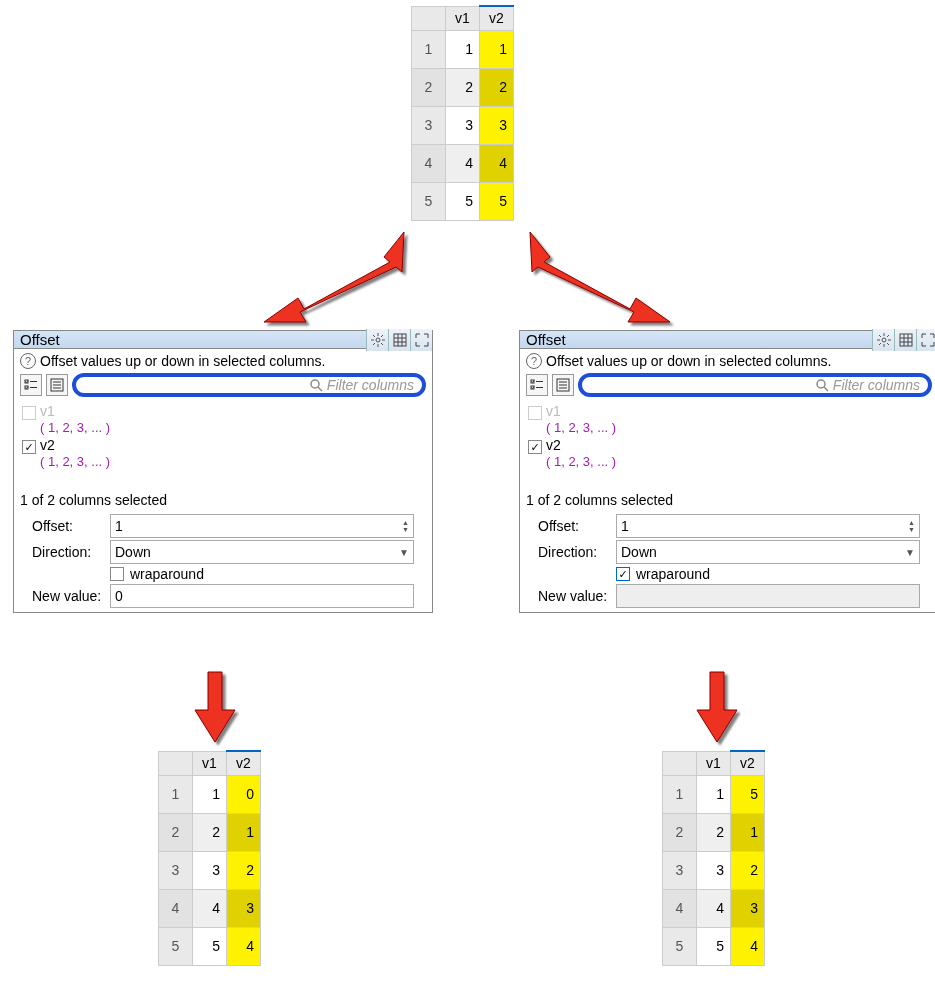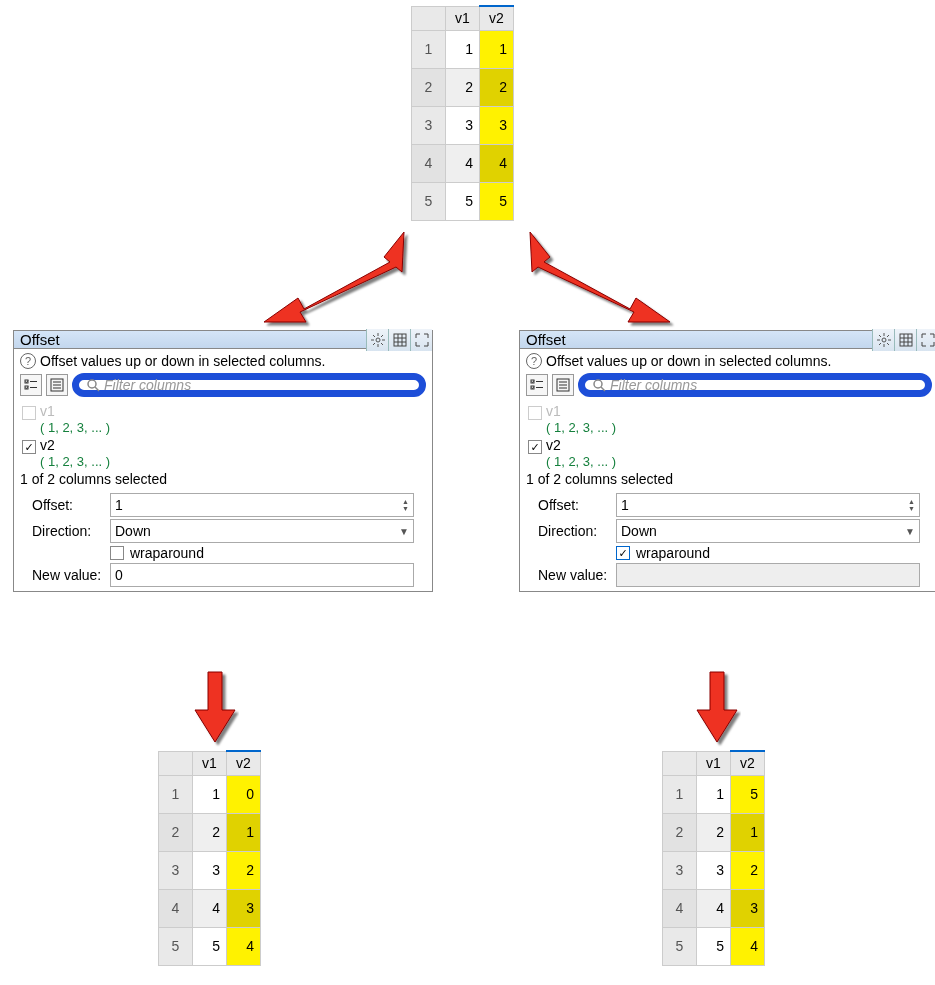--- a/index.html
+++ b/index.html
@@ -73,31 +73,31 @@
     font-size: 11px; color:#666;
   }
   .filter-row { display:flex; align-items:center; gap:4px; margin-bottom:4px;}
   .mini-btn {
     width:22px; height:22px; border:1px solid #999; background:#f6f6f6;
     display:inline-flex; align-items:center; justify-content:center;
     font-size:11px;
   }
   .filter-input {
     flex:1; display:flex; align-items:center; gap:4px;
-    border:7px solid #1d4ed8; border-radius:12px; height:24px; padding:0 8px;
-    color: var(--text-muted); font-style: italic;
+    border:4px solid #1d4ed8; border-radius:12px; height:24px; padding:0 8px;
+    color: var(--text-muted); font-style: italic; justify-content: flex-end;
   }
   .col-item { display:flex; align-items:flex-start; gap:4px; padding:2px 2px 0; }
   .ck { width:14px; height:14px; border:1px solid #888; background:#fff; margin-top:3px;
         display:inline-flex; align-items:center; justify-content:center; font-size:11px;}
   .ck.disabled { border-color:#ccc; }
   .col-name { color:#000; }
   .col-name.disabled { color:#bbb; }
-  .col-preview { color:#15803d; font-size:13px; }
-  .summary { padding:2px 0 4px; }
+  .col-preview { color:#a21caf; font-size:13px; }
+  .summary { padding:2px 0 4px;margin-top:21px; }
   .form-row { display:flex; align-items:center; margin:2px 12px; }
   .form-label { width: 78px; }
   .form-ctrl {
     flex:1; height:24px; border:1px solid #aaa; background:#fff;
     display:flex; align-items:center; justify-content:space-between;
     padding:0 4px;
   }
   .form-ctrl.disabled { background:#eee; }
   .spin { display:flex; flex-direction:column; }
   .spin span { font-size:7px; line-height:7px; color:#555; }

